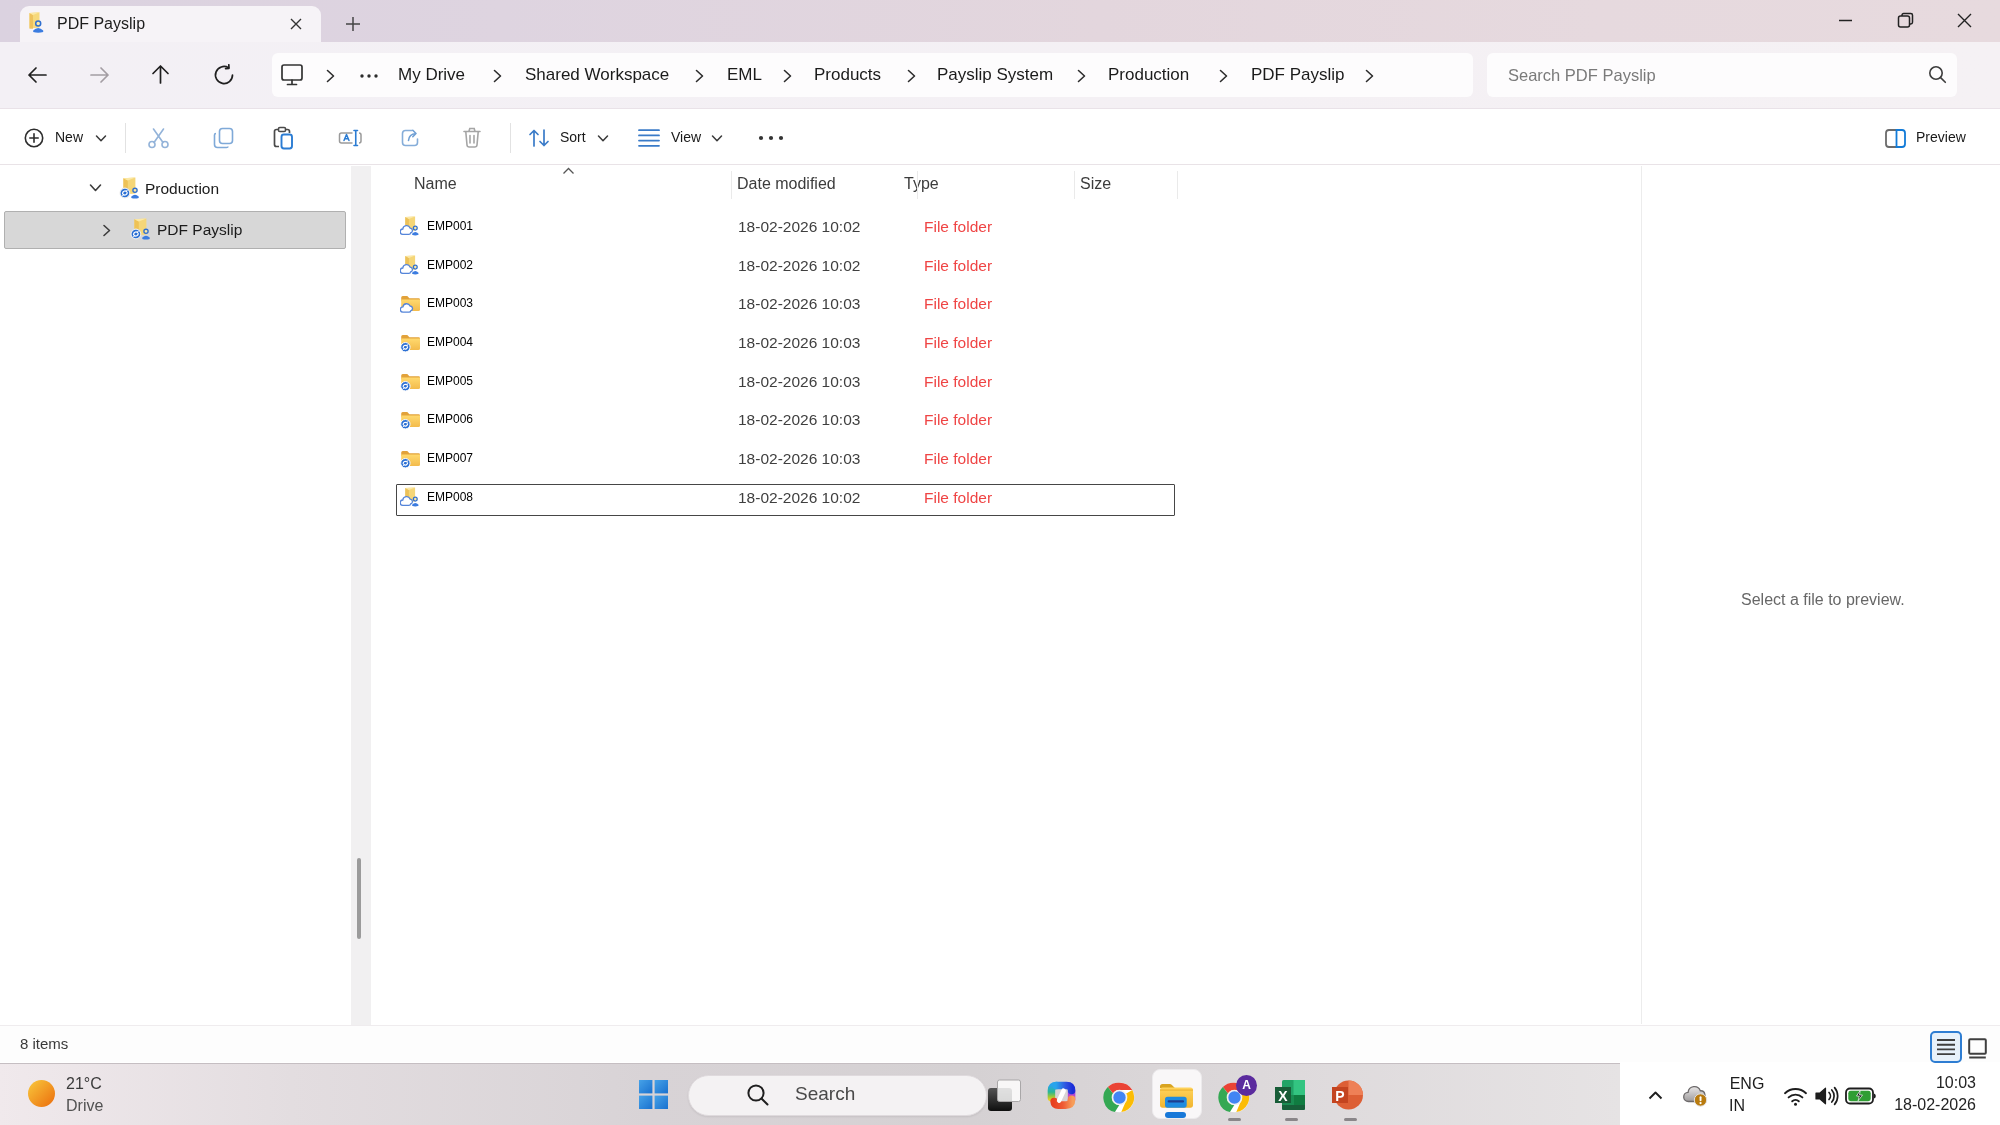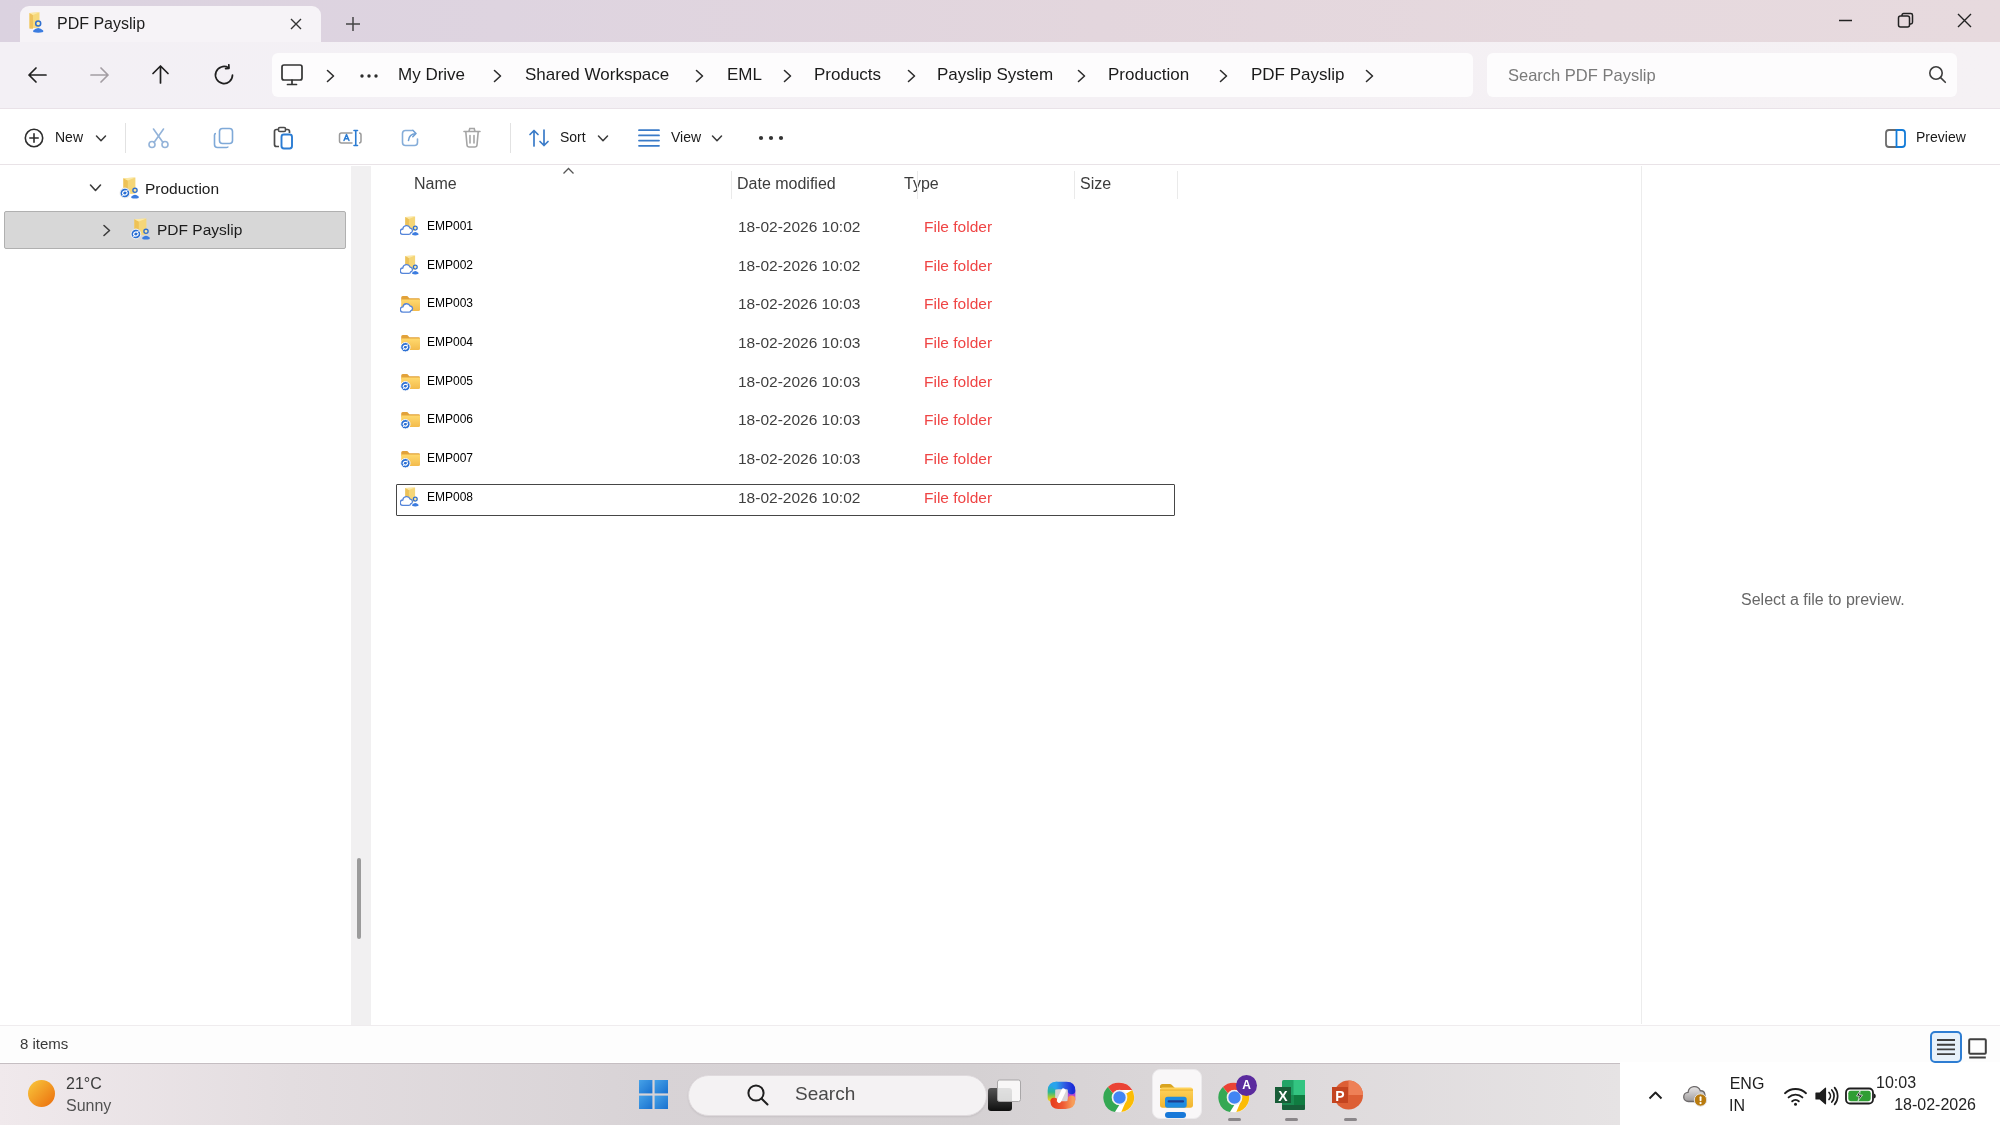--- a/index.html
+++ b/index.html
@@ -382,21 +382,21 @@
   <svg class="ab" style="left:27px;top:15px" width="29" height="29" viewBox="0 0 29 29">
       <defs>
         <linearGradient id="sun" x1="0" y1="0" x2="1" y2="1">
           <stop offset="0" stop-color="#f9c93d"></stop>
           <stop offset="1" stop-color="#eb6c0c"></stop>
         </linearGradient>
       </defs>
       <circle cx="14.5" cy="14.5" r="13.5" fill="url(#sun)"></circle>
     </svg>
   <div class="tx" style="left:66px;top:11px;font-size:16px;color:#3b3b3b">21°C</div>
-  <div class="tx" style="left:66px;top:33px;font-size:16px;color:#525252">Sunny</div>
+  <div class="tx" style="left:66px;top:33px;font-size:16px;color:#525252">Drive</div>
 
   <svg class="ab" style="left:639px;top:16px" width="29" height="29" viewBox="0 0 29 29">
       <defs>
         <linearGradient id="wb" x1="0" y1="0" x2="1" y2="1">
           <stop offset="0" stop-color="#46a2e8"></stop>
           <stop offset="1" stop-color="#1a71cf"></stop>
         </linearGradient>
       </defs>
       <rect x="0" y="0" width="13.4" height="13.4" fill="url(#wb)"></rect>
       <rect x="15.6" y="0" width="13.4" height="13.4" fill="url(#wb)"></rect>
@@ -541,15 +541,15 @@
         <path d="M17.8 4 a9 9 0 0 1 0 12"></path>
         <path d="M20.6 1.6 a13 13 0 0 1 0 16.8"></path>
       </g>
     </svg>
   <svg class="ab" style="left:1845px;top:23px" width="31" height="18" viewBox="0 0 31 18">
       <rect x="1" y="1.5" width="27" height="15" rx="4" fill="#fdfdfd" stroke="#1d1d1d" stroke-width="1.8"></rect>
       <rect x="3.3" y="3.8" width="22.4" height="10.4" rx="2.4" fill="#2f9e33"></rect>
       <path d="M29 6.5 q1.8 0.5 1.8 2.5 q0 2 -1.8 2.5 Z" fill="#1d1d1d"></path>
       <path d="M15.2 3.5 L11.5 9 h2.8 l-1.2 4.8 L17.5 8 h-3 Z" fill="#0f0f0f" stroke="#fdfdfd" stroke-width="0.7"></path>
     </svg>
-  <div class="tx" style="left:1876px;top:10px;width:100px;text-align:left;font-size:16px;color:#242424">10:03</div>
+  <div class="tx" style="left:1876px;top:10px;width:100px;text-align:right;font-size:16px;color:#242424">10:03</div>
   <div class="tx" style="left:1876px;top:32px;width:100px;text-align:right;font-size:16px;color:#242424">18-02-2026</div>
 </div>
 
 </body></html>

